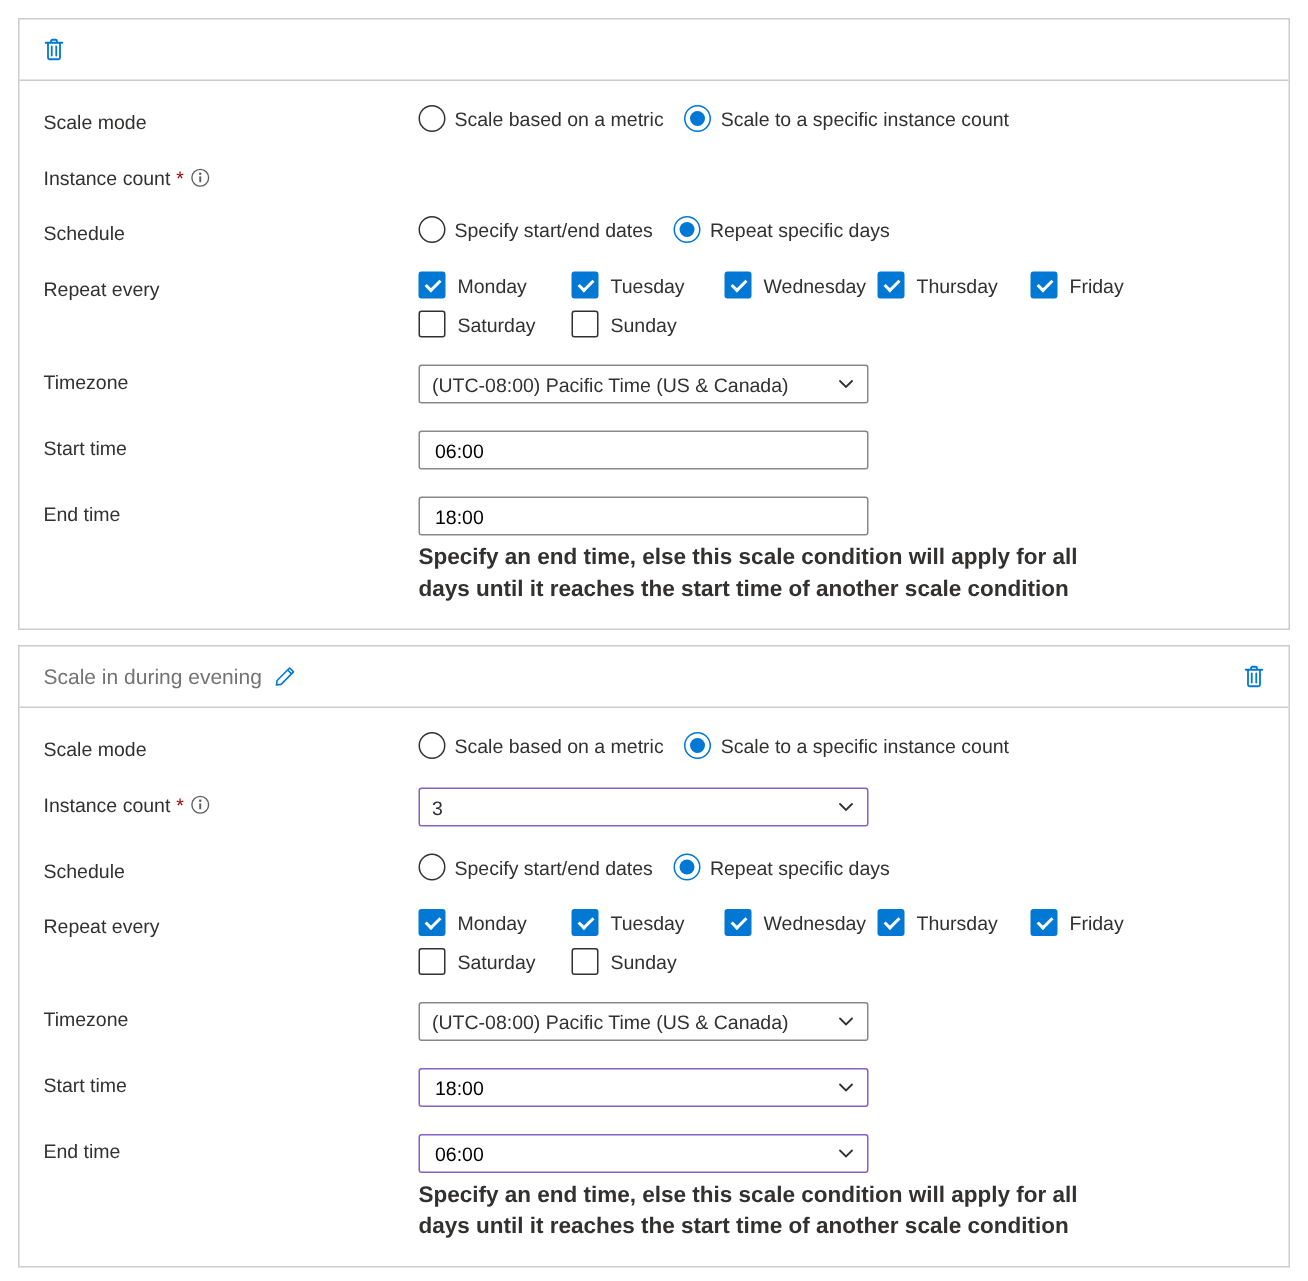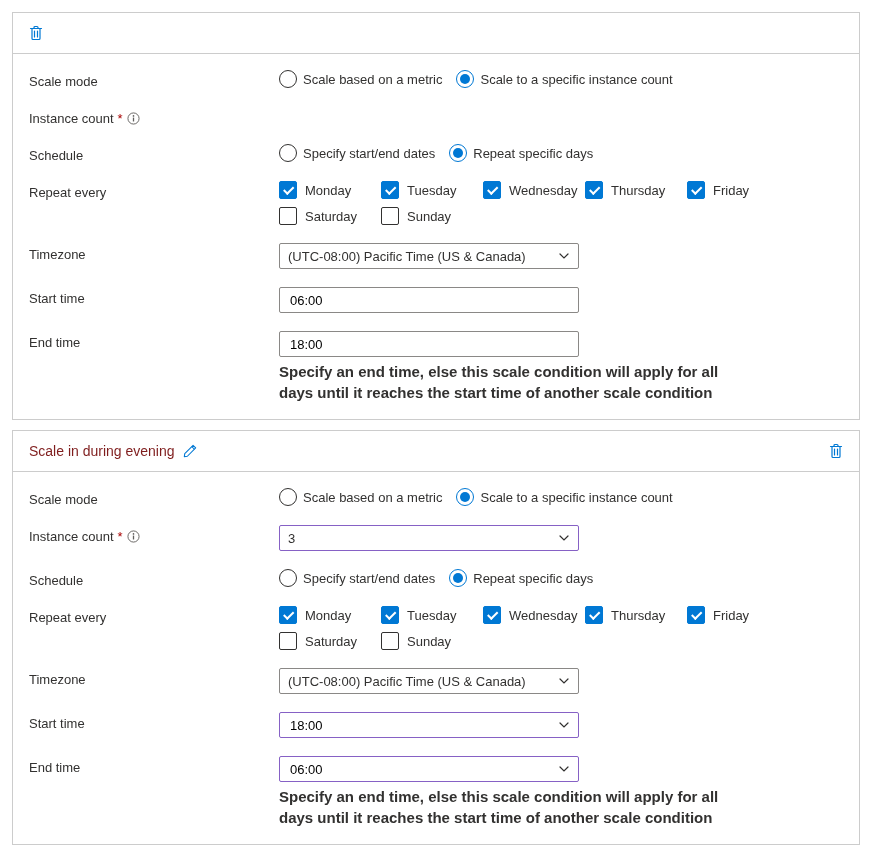--- a/index.html
+++ b/index.html
@@ -298,21 +298,21 @@
         <div class="hint">Specify an end time, else this scale condition will apply for all days until it reaches the start time of another scale condition</div>
       </div>
     </div>
 
   </div>
 </div>
 
 <div class="card">
   <div class="card-header">
     <div class="card-header-title">
-      <span style="color:#7f1d1d">Scale in during evening</span>
+      <span style="color:#737373">Scale in during evening</span>
       <span class="icon-btn">
         <svg width="14" height="14" viewBox="0 0 16 16" fill="none">
             <path d="M11.5 1.5l3 3L5 14l-3.5.5L2 11l9.5-9.5z" stroke="#0078d4" stroke-width="1.2" stroke-linejoin="round"></path>
             <path d="M10 3l3 3" stroke="#0078d4" stroke-width="1.2"></path>
           </svg>
       </span>
     </div>
     <span class="icon-btn">
       <svg width="14" height="16" viewBox="0 0 14 16" fill="none">
           <path d="M1.5 3.5h11M5 3.5v-1a1 1 0 011-1h2a1 1 0 011 1v1M3 3.5v10a1 1 0 001 1h6a1 1 0 001-1v-10M5.5 6v6M8.5 6v6" stroke="#0078d4" stroke-width="1.2" stroke-linecap="round"></path>

